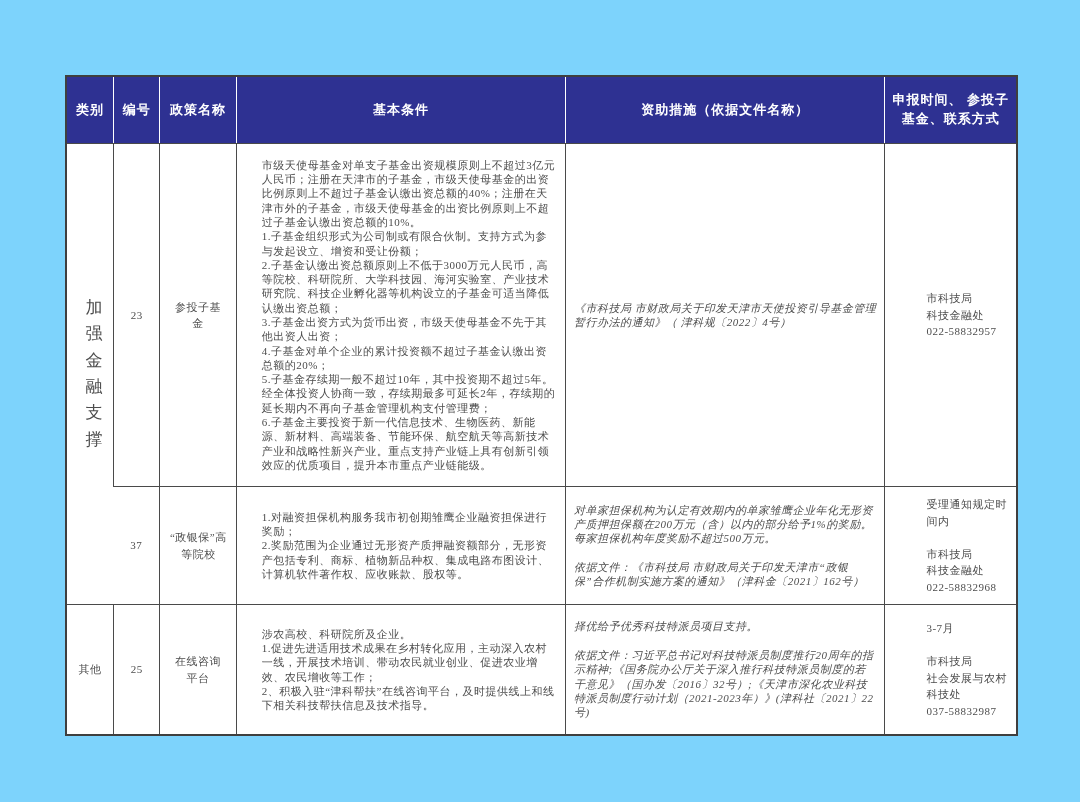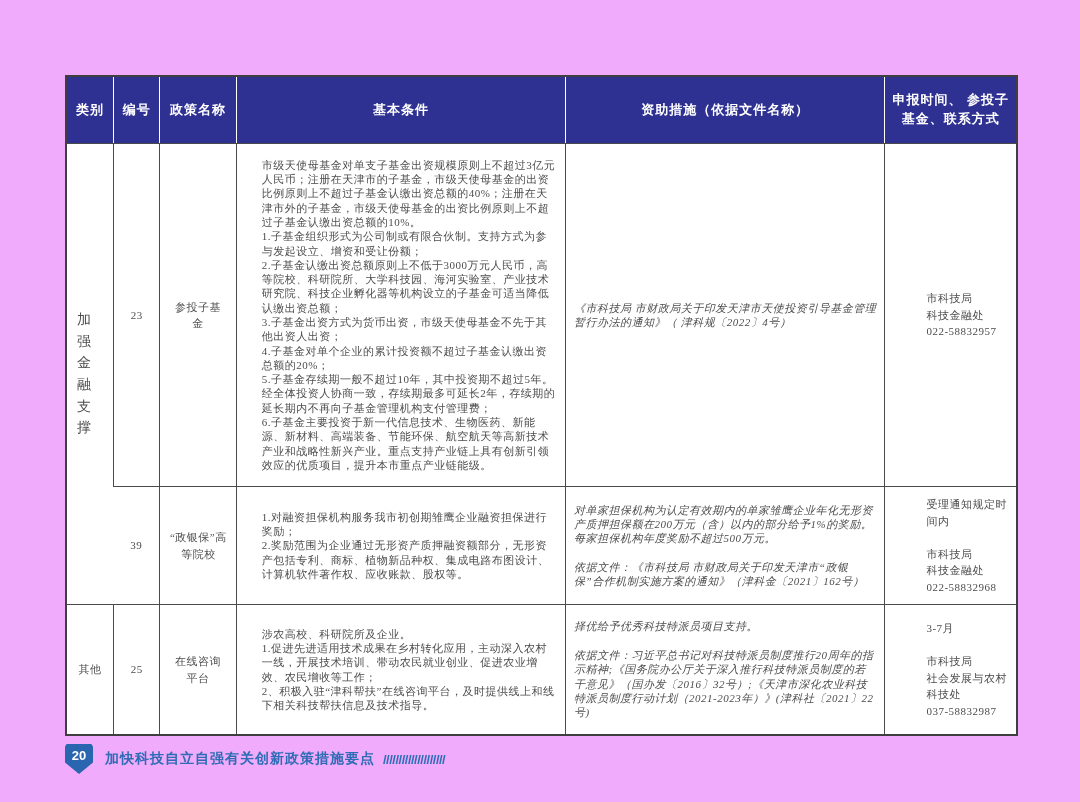--- a/index.html
+++ b/index.html
@@ -1,17 +1,17 @@
 <!DOCTYPE html>
 <html><head>
 <meta charset="utf-8">
 <style>
   html,body{margin:0;padding:0;background:#ffffff;}
   body{width:1080px;height:802px;position:relative;font-family:"Liberation Sans",sans-serif;}
-  .page{position:absolute;inset:0;background:#f0abfc;}
+  .page{position:absolute;inset:0;background:#7dd3fc;}
 
   table.policy{
     position:absolute;left:65px;top:75px;width:953px;
     border-collapse:separate;border-spacing:0;table-layout:fixed;
     border:2px solid #3f3f3f;
   }
   col.c-cat{width:46px}
   col.c-num{width:46px}
   col.c-name{width:76px}
   col.c-cond{width:328px}
@@ -30,21 +30,21 @@
     vertical-align:middle;color:#4d4d4d;font-size:11px;line-height:1.3;
     font-family:"Liberation Serif","DejaVu Serif",serif;
     padding:6px 8px;letter-spacing:0.5px;background:#fff;
   }
   td:first-child{border-left:none;}
 
   td.center{text-align:center;}
   .ml{white-space:pre-line;}
   .name-wrap{display:inline-block;width:60px;word-break:break-all;line-height:1.5;}
   .name-wrap.narrow{width:52px;}
-  .vert-label{display:inline-block;width:26px;word-break:break-all;line-height:1.55;text-align:left;font-size:14px;}
+  .vert-label{display:inline-block;width:26px;word-break:break-all;line-height:1.55;text-align:right;font-size:17px;}
 
   td.cond{text-align:left;padding-left:25px;}
   td.meas{text-align:left;font-style:italic;}
   td.contact{text-align:left;line-height:1.5;padding-left:41px;}
 
   .footer{position:absolute;left:65px;top:744px;display:flex;align-items:center;}
   .page-badge{
     width:28px;height:30px;background:#2a65b0;color:#fff;
     font-size:13px;font-weight:bold;display:flex;align-items:flex-start;justify-content:center;
     padding-top:4px;box-sizing:border-box;
@@ -92,21 +92,21 @@
 3.子基金出资方式为货币出资，市级天使母基金不先于其他出资人出资；
 4.子基金对单个企业的累计投资额不超过子基金认缴出资总额的20%；
 5.子基金存续期一般不超过10年，其中投资期不超过5年。经全体投资人协商一致，存续期最多可延长2年，存续期的延长期内不再向子基金管理机构支付管理费；
 6.子基金主要投资于新一代信息技术、生物医药、新能源、新材料、高端装备、节能环保、航空航天等高新技术产业和战略性新兴产业。重点支持产业链上具有创新引领效应的优质项目，提升本市重点产业链能级。</td>
         <td class="meas ml">《市科技局 市财政局关于印发天津市天使投资引导基金管理暂行办法的通知》（ 津科规〔2022〕4号）</td>
         <td class="contact ml">市科技局
 科技金融处
 022-58832957</td>
       </tr>
       <tr style="height:118px;">
-        <td class="center">39</td>
+        <td class="center">37</td>
         <td class="center">
           <span class="name-wrap">“政银保”高等院校</span>
         </td>
         <td class="cond ml">1.对融资担保机构服务我市初创期雏鹰企业融资担保进行奖励；
 2.奖励范围为企业通过无形资产质押融资额部分，无形资产包括专利、商标、植物新品种权、集成电路布图设计、计算机软件著作权、应收账款、股权等。</td>
         <td class="meas ml">对单家担保机构为认定有效期内的单家雏鹰企业年化无形资产质押担保额在200万元（含）以内的部分给予1%的奖励。每家担保机构年度奖励不超过500万元。
 
 依据文件：《市科技局 市财政局关于印发天津市“政银保”合作机制实施方案的通知》（津科金〔2021〕162号）</td>
         <td class="contact ml">受理通知规定时间内
 
@@ -130,19 +130,14 @@
 依据文件：习近平总书记对科技特派员制度推行20周年的指示精神;《国务院办公厅关于深入推行科技特派员制度的若干意见》（国办发〔2016〕32号）;《天津市深化农业科技特派员制度行动计划（2021-2023年）》(津科社〔2021〕22号)</td>
         <td class="contact ml">3-7月
 
 市科技局
 社会发展与农村科技处
 037-58832987</td>
       </tr>
     </tbody>
   </table>
 
-  <div class="footer">
-    <div class="page-badge">20</div>
-    <div class="footer-title">加快科技自立自强有关创新政策措施要点</div>
-    <div class="footer-slashes">////////////////////</div>
-  </div>
 
 </div>
 
 </body></html>

